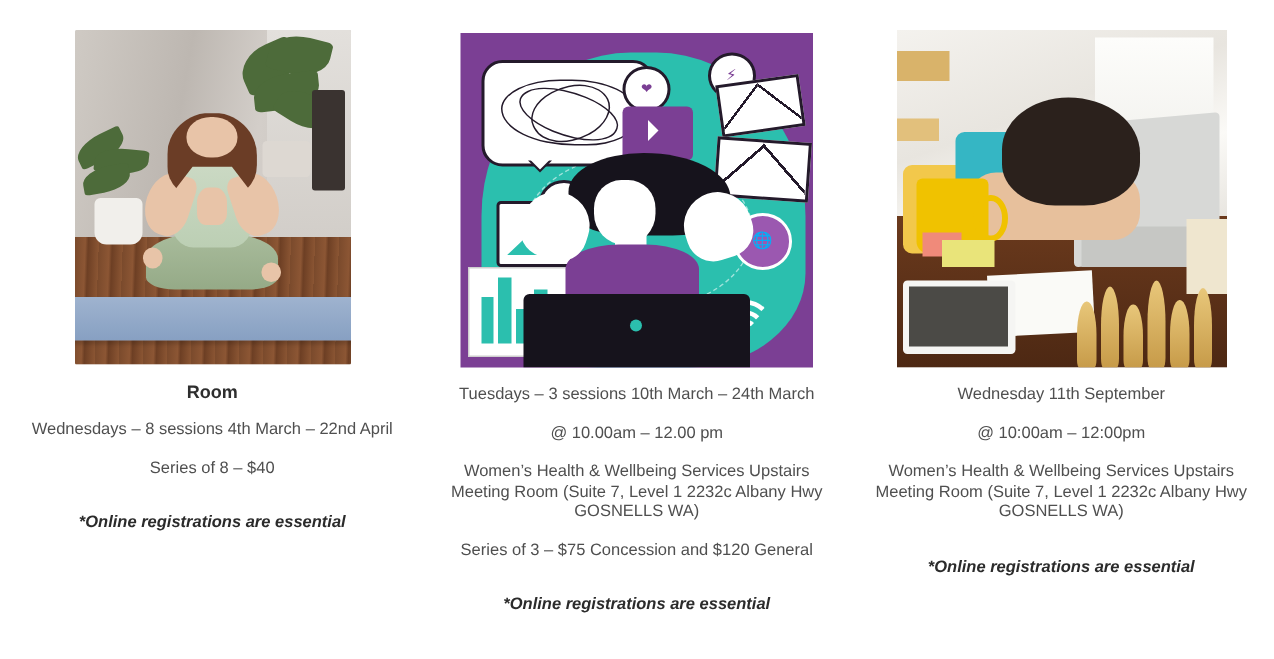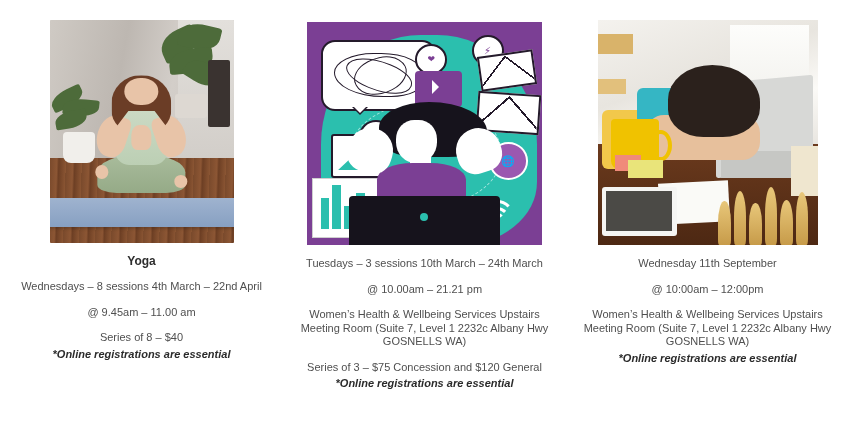--- a/index.html
+++ b/index.html
@@ -196,21 +196,21 @@
     padding:0 8px;
   }
   .c1 .line{padding:0 10px;}
   .c2 .line,.c3 .line{padding:0 6px;}
   .note-line{
     font-size:11px;
     font-weight:bold;
     font-style:italic;
     color:#2b2b2b;
     line-height:13.5px;
-    margin-top:3px;
+    margin-top:23px;
     padding:0 4px;
   }
 </style>
 </head>
 <body>
 
 <div class="board">
 
   <div class="col c1">
     <div class="img-wrap">
@@ -239,23 +239,22 @@
           <div class="armL"></div>
           <div class="armR"></div>
           <div class="hair"></div>
           <div class="head"></div>
           <div class="hands"></div>
           <div class="footL"></div>
           <div class="footR"></div>
         </div>
       </div>
     </div>
-    <div class="title">Yoga</div>
+    <div class="title">Room</div>
     <div class="line">Wednesdays – 8 sessions 4th March – 22nd April</div>
-    <div class="line">@ 9.45am – 11.00 am</div>
     <div class="line">Series of 8 – $40</div>
     <div class="note-line">*Online registrations are essential</div>
   </div>
 
   <div class="col c2">
     <div class="img-wrap">
       <div class="photo ph2">
         <div class="blob"></div>
         <div class="dash" style="left:18%;top:36%;width:64%;height:46%;"></div>
 
@@ -305,21 +304,21 @@
           <div class="face"></div>
           <div class="neck"></div>
           <div class="shoulders"></div>
           <div class="arm2 l"></div>
           <div class="arm2 r"></div>
         </div>
         <div class="laptop"></div>
       </div>
     </div>
     <div class="line">Tuesdays – 3 sessions 10th March – 24th March</div>
-    <div class="line">@ 10.00am – 21.21 pm</div>
+    <div class="line">@ 10.00am – 12.00 pm</div>
     <div class="line">Women’s Health &amp; Wellbeing Services Upstairs Meeting Room (Suite 7, Level 1 2232c Albany Hwy GOSNELLS WA)</div>
     <div class="line">Series of 3 – $75 Concession and $120 General</div>
     <div class="note-line">*Online registrations are essential</div>
   </div>
 
   <div class="col c3">
     <div class="img-wrap">
       <div class="photo ph3">
         <div class="bg"></div>
         <div class="window"></div>

